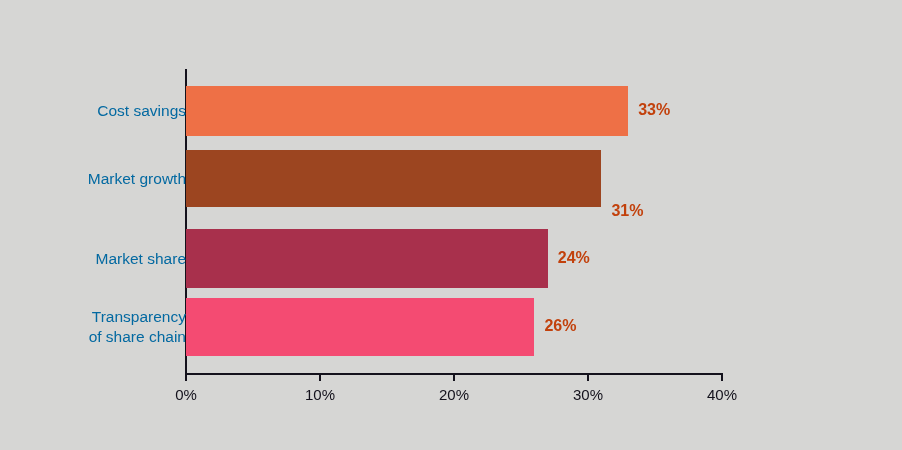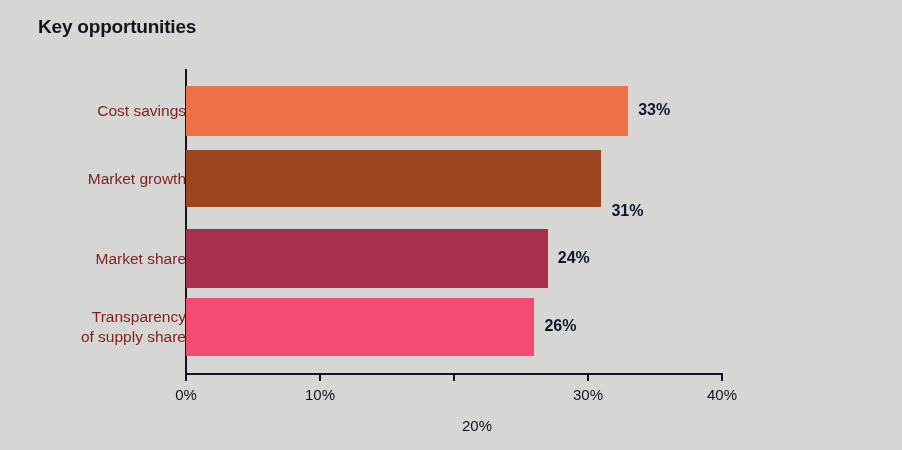--- a/index.html
+++ b/index.html
@@ -83,57 +83,56 @@
     position: absolute;
     left: 0;
     width: 902px;
   }
 
   .cat-label {
     position: absolute;
     right: 716px;       
     text-align: right;
     font-size: 15.5px;
-    color: #7f1d1d;
+    color: #0369a1;
     line-height: 1.28;
     white-space: pre-line;
   }
 
   .bar {
     position: absolute;
     left: 186px;
   }
 
   .bar-value {
     position: absolute;
     font-size: 16px;
     font-weight: bold;
-    color: #0f172a;
+    color: #c2410c;
     white-space: nowrap;
   }
 </style>
 </head>
 <body>
 
 <div id="chart-root">
 
-  <div class="chart-title">Key opportunities</div>
 
   <div class="plot">
 
     <div class="axis-y"></div>
     <div class="axis-x"></div>
 
     <div id="ticks-host">
         <div class="tick" style="left: 185px;"></div>
         <div class="tick-label" style="left: 186px;">0%</div>
         <div class="tick" style="left: 319px;"></div>
         <div class="tick-label" style="left: 320px;">10%</div>
         <div class="tick" style="left: 453px;"></div>
-        <div class="tick-label" style="left: 477px; margin-top: 31px;">20%</div>
+        <div class="tick-label" style="left: 454px;">20%</div>
         <div class="tick" style="left: 587px;"></div>
         <div class="tick-label" style="left: 588px;">30%</div>
         <div class="tick" style="left: 721px;"></div>
         <div class="tick-label" style="left: 722px; text-align: right;">40%</div>
       </div>
 
     <div id="bars-host">
         <div class="bar-row" style="top: 0px;">
           <div class="cat-label" style="top: 101px;">Cost savings</div>
           <div class="bar" style="top: 86px; height: 50px; width: 442.2px; background: rgb(238, 112, 70);"></div>
@@ -144,20 +143,20 @@
           <div class="bar" style="top: 150px; height: 57px; width: 415.4px; background: rgb(156, 69, 32);"></div>
           <div class="bar-value" style="left: 611.4px; top: 168.5px; margin-top: 33px;">31%</div>
         </div>
         <div class="bar-row" style="top: 0px;">
           <div class="cat-label" style="top: 248.5px; padding-left: 44px;">Market share</div>
           <div class="bar" style="top: 229px; height: 59px; width: 361.8px; background: rgb(168, 48, 76);"></div>
           <div class="bar-value" style="left: 557.8px; top: 248.5px;">24%</div>
         </div>
         <div class="bar-row" style="top: 0px;">
           <div class="cat-label" style="top: 307px;">Transparency
-of supply share</div>
+of share chain</div>
           <div class="bar" style="top: 298px; height: 58px; width: 348.4px; background: rgb(244, 75, 114);"></div>
           <div class="bar-value" style="left: 544.4px; top: 317px;">26%</div>
         </div>
       </div>
 
   </div>
 </div>
 
 </body></html>

